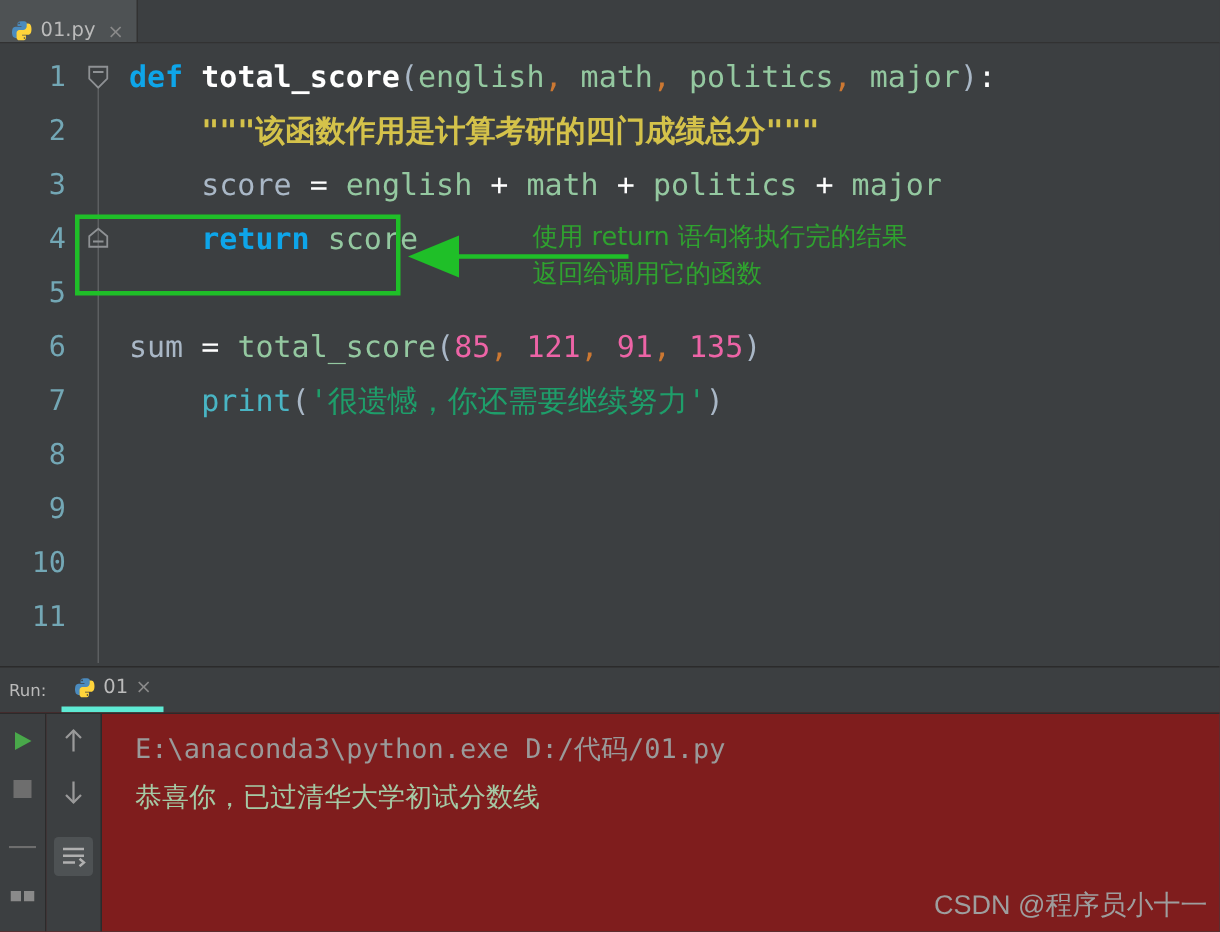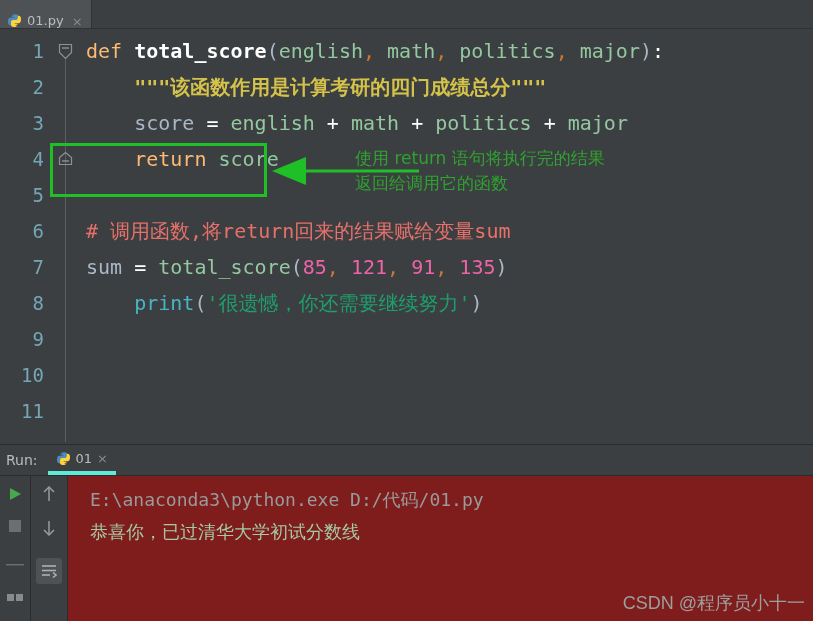--- a/index.html
+++ b/index.html
@@ -105,21 +105,21 @@
   }
   .line {
     height: 36px;
     line-height: 36px;
     white-space: pre;
     font-family: "DejaVu Sans Mono", monospace;
     font-size: 20px;
     padding-left: 6px;
   }
   
-  .kw  { color: #fdba74; font-weight: normal; }
+  .kw  { color: #0ea5e9; font-weight: bold; }
   .fn  { color: #ffffff; font-weight: bold; }
   .var { color: #a9b7c6; }
   .param { color: #94c8a0; }
   .punct { color: #a9b7c6; }
   .comma { color: #cc7832; }
   .num { color: #ed64a6; }
   .str { color: #1e9e6a; }
   .doc { color: #d4c24a; font-weight: bold; }
   .comment { color: #e8706b; }
   .builtin { color: #49b5c4; }
@@ -148,21 +148,21 @@
     flex: 0 0 auto;
     height: 30px;
     background: #3c3f41;
     border-top: 1px solid #2b2b2b;
     display: flex;
     align-items: center;
     padding-left: 4px;
   }
   .run-label {
     color: #bbbbbb;
-    font-size: 14px;
+    font-size: 11px;
     padding: 0 10px 0 2px;
   }
   .run-tab {
     display: flex; align-items: center; gap: 5px;
     height: 100%;
     padding: 0 8px;
     box-sizing: border-box;
     border-bottom: 4px solid #5eead4;
     cursor: pointer;
   }
@@ -267,21 +267,20 @@
         </svg>
       </div>
     </div>
 
     <div class="code" id="code">
         <div class="line"><span class="kw">def </span><span class="fn">total_score</span><span class="punct">(</span><span class="param">english</span><span class="comma">, </span><span class="param">math</span><span class="comma">, </span><span class="param">politics</span><span class="comma">, </span><span class="param">major</span><span class="punct">)</span><span class="op">:</span></div>
         <div class="line"><span class="doc">    """该函数作用是计算考研的四门成绩总分"""</span></div>
         <div class="line"><span class="var">    score </span><span class="op">= </span><span class="param">english </span><span class="op">+ </span><span class="param">math </span><span class="op">+ </span><span class="param">politics </span><span class="op">+ </span><span class="param">major</span></div>
         <div class="line"><span class="var">    </span><span class="kw">return </span><span class="param">score</span></div>
         <div class="line">&nbsp;</div>
-        <div class="line"><span class="comment"># 调用函数,将return回来的结果赋给变量sum</span></div>
         <div class="line"><span class="var">sum </span><span class="op">= </span><span class="param">total_score</span><span class="punct">(</span><span class="num">85</span><span class="comma">, </span><span class="num">121</span><span class="comma">, </span><span class="num">91</span><span class="comma">, </span><span class="num">135</span><span class="punct">)</span></div>
         <div class="line"><span class="var">    </span><span class="builtin">print</span><span class="punct">(</span><span class="str">'很遗憾，你还需要继续努力'</span><span class="punct">)</span></div>
       </div>
 
     <div class="anno-box" style="left:50px; top:114px; width:217px; height:54px;"></div>
 
     <svg class="anno-arrow" style="left:264px; top:122px;" width="160" height="42" xmlns="http://www.w3.org/2000/svg">
       <line x1="155" y1="20" x2="40" y2="20" stroke="#1fbf28" stroke-width="3"></line>
       <polygon points="8,20 42,6 42,34" fill="#1fbf28"></polygon>
     </svg>

